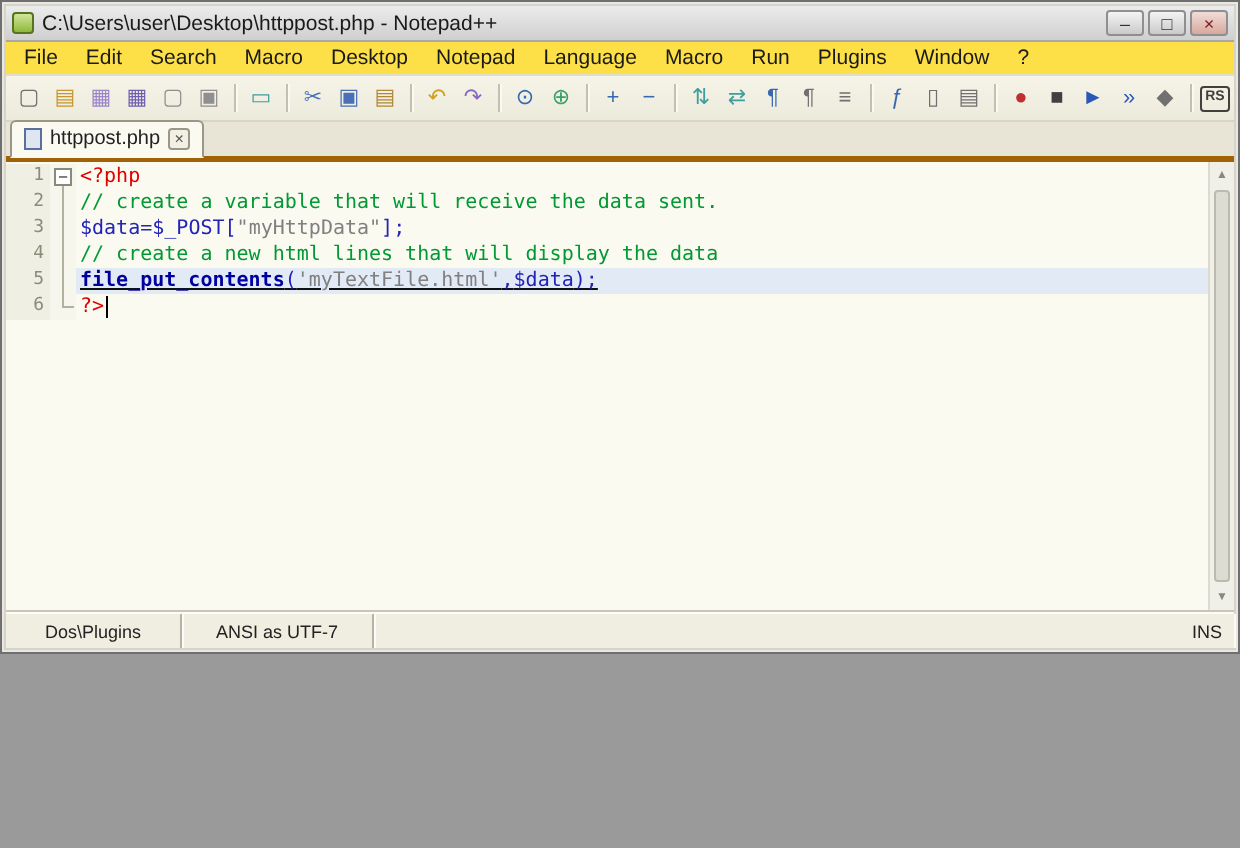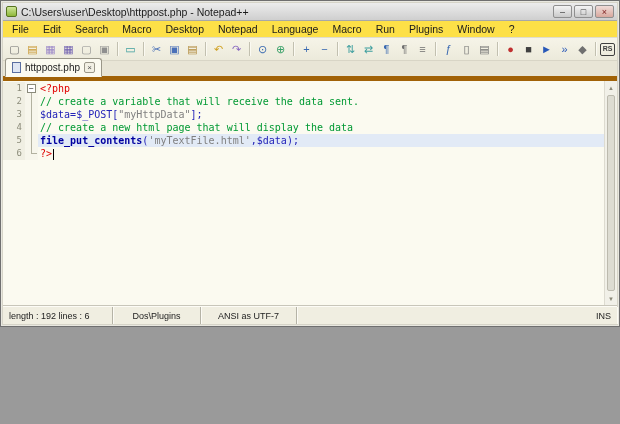--- a/index.html
+++ b/index.html
@@ -51,21 +51,21 @@
   }
   .tb-icon{
     width:17px;height:17px;flex:0 0 17px;
     display:inline-flex;align-items:center;justify-content:center;
     font-size:11px;line-height:17px;border-radius:2px;cursor:default;
   }
   .tb-sep{width:1px;height:14px;background:#c2c0b0;box-shadow:1px 0 0 #fbfaf2;margin:0 3px;flex:0 0 1px;}
   
   .tabbar{
     height:20px;flex:0 0 20px;display:flex;align-items:flex-end;
-    background:#e8e5d6;border-bottom:5px solid #a16207;padding-left:2px;
+    background:#e8e5d6;border-bottom:3px solid #a16207;padding-left:2px;
   }
   .tab{
     height:19px;display:inline-flex;align-items:center;gap:4px;
     padding:0 6px;margin-bottom:-1px;
     background:#fbfaf0;border:1px solid #9a9789;border-bottom:1px solid #fbfaf0;
     border-radius:3px 3px 0 0;font-size:10px;color:#222;
   }
   .tab-doc-icon{width:9px;height:11px;background:#dfe6f2;border:1px solid #5a6ea0;flex:0 0 9px;}
   .tab-close{
     width:11px;height:11px;display:inline-flex;align-items:center;justify-content:center;
@@ -84,21 +84,21 @@
   .fold .fline{position:absolute;left:6px;top:0;bottom:0;width:1px;background:#b2b1a0;font-style:normal;}
   .fold.start .fline{top:11px;}
   .fold.end .fline{bottom:auto;height:7px;}
   .fold.end::after{content:'';position:absolute;left:6px;top:6px;width:6px;height:1px;background:#b2b1a0;}
   .fbox{
     position:absolute;left:2px;top:2px;width:9px;height:9px;
     border:1px solid #8a8a7a;background:#fff;color:#444;
     font:8px/8px "DejaVu Sans Mono",monospace;text-align:center;font-style:normal;
   }
   .code{flex:1;white-space:pre;padding-left:2px;color:#111;}
-  .ed-row.hl .code{background:#e2eaf6;}
+  .ed-row.hl .code{background:#e2eaf6;text-decoration:underline;}
   .caret{display:inline-block;width:1px;height:11px;background:#000;vertical-align:middle;margin-left:1px;}
   .tok-phptag{color:#e00000;}
   .tok-comment{color:#009933;}
   .tok-var{color:#2323b8;}
   .tok-op{color:#2323b8;}
   .tok-string{color:#808080;}
   .tok-func{color:#0000a0;font-weight:bold;}
   
   .vscroll{flex:0 0 13px;width:13px;background:#f1f0e8;border-left:1px solid #dddbd0;display:flex;flex-direction:column;}
   .vs-arrow{height:13px;flex:0 0 13px;display:flex;align-items:center;justify-content:center;font-size:6px;color:#8a8878;}
@@ -220,21 +220,21 @@
           <span class="fold mid">
             <i class="fline"></i>
           </span>
           <span class="code"><span class="tok-var">$data</span><span class="tok-op">=</span><span class="tok-var">$_POST</span><span class="tok-op">[</span><span class="tok-string">"myHttpData"</span><span class="tok-op">];</span></span>
         </div>
         <div class="ed-row">
           <span class="ln">4</span>
           <span class="fold mid">
             <i class="fline"></i>
           </span>
-          <span class="code"><span class="tok-comment">// create a new html page that will display the data</span></span>
+          <span class="code"><span class="tok-comment">// create a new html lines that will display the data</span></span>
         </div>
         <div class="ed-row hl">
           <span class="ln">5</span>
           <span class="fold mid">
             <i class="fline"></i>
           </span>
           <span class="code"><span class="tok-func">file_put_contents</span><span class="tok-op">(</span><span class="tok-string">'myTextFile.html'</span><span class="tok-op">,</span><span class="tok-var">$data</span><span class="tok-op">);</span></span>
         </div>
         <div class="ed-row">
           <span class="ln">6</span>
@@ -245,19 +245,18 @@
         </div>
       </div>
     <div class="vscroll">
       <div class="vs-arrow">▲</div>
       <div class="vs-thumb"></div>
       <div class="vs-arrow">▼</div>
     </div>
   </div>
 
   <div class="statusbar">
-    <span class="seg seg-len">length : 192    lines : 6</span>
     <span class="seg seg-eol">Dos\Plugins</span>
     <span class="seg seg-enc">ANSI as UTF-7</span>
     <span class="seg seg-ins">INS</span>
   </div>
 
 </div>
 
 </body></html>

